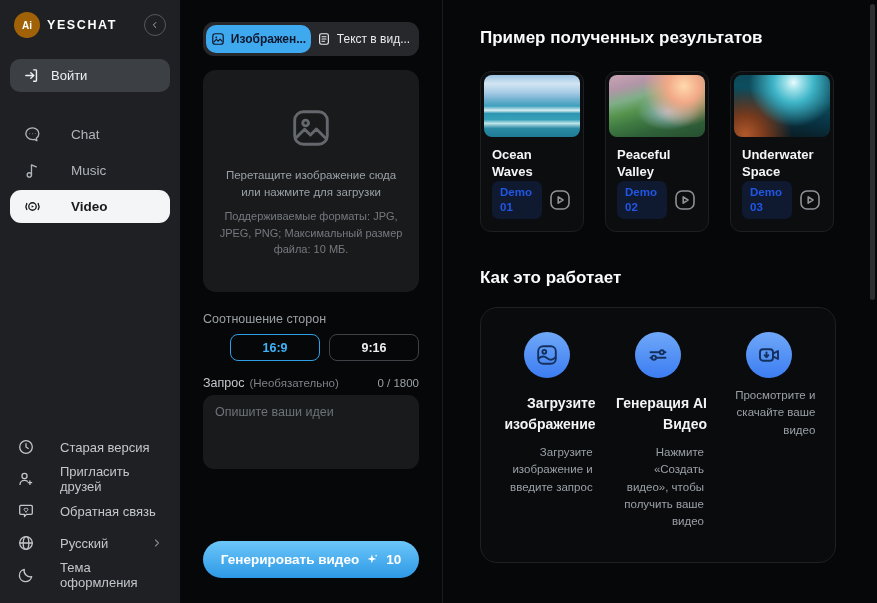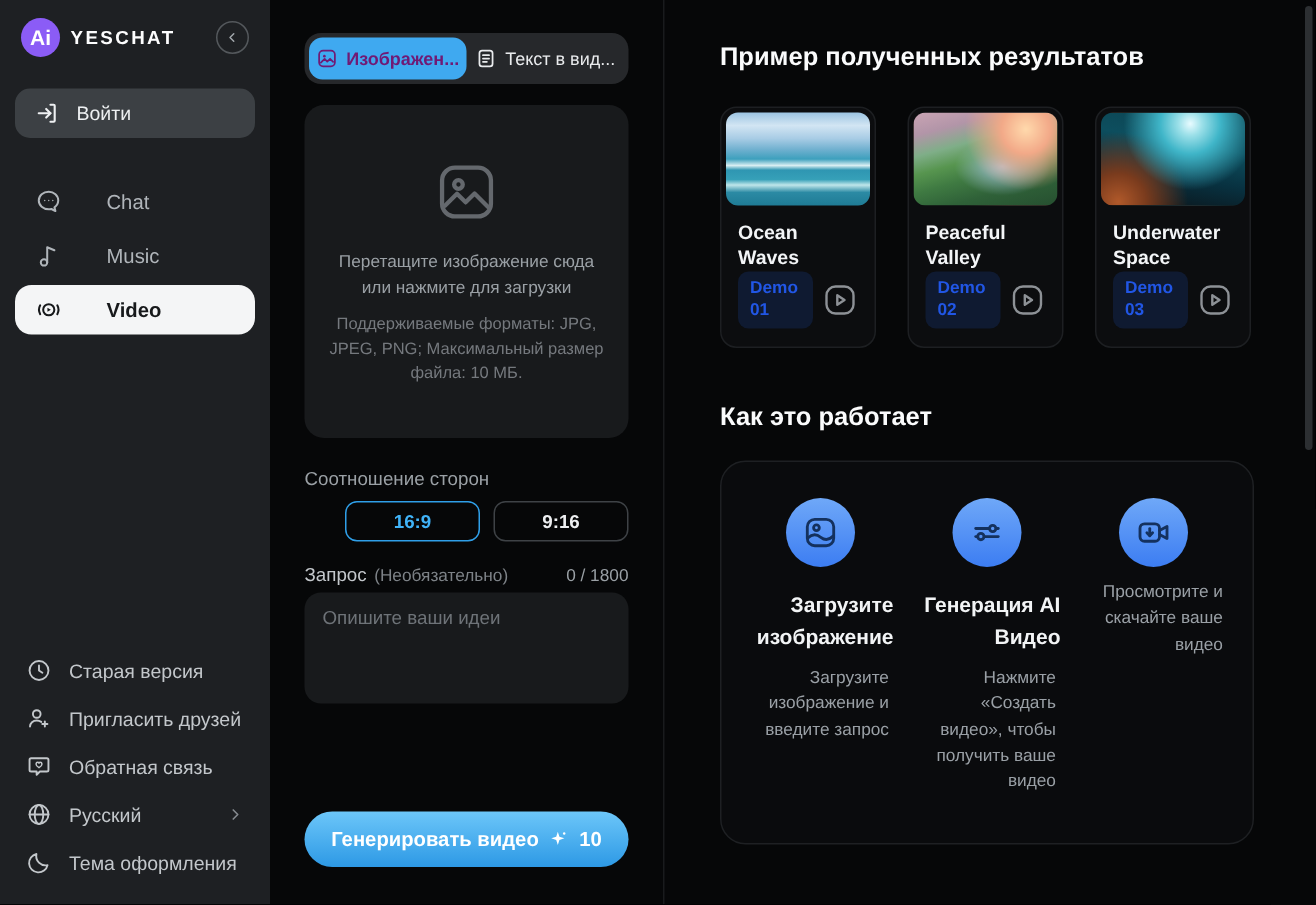--- a/index.html
+++ b/index.html
@@ -3,37 +3,37 @@
 <meta charset="utf-8">
 <style>
   * { margin:0; padding:0; box-sizing:border-box; }
   html,body { background:#000; }
   body { width:877px; height:603px; font-family:"Liberation Sans", sans-serif; }
   .app { position:relative; width:877px; height:603px; background:#060708; display:flex; overflow:hidden; }
 
   
   .sidebar { width:180px; min-width:180px; background:#1e2023; display:flex; flex-direction:column; padding:12px 10px 14px; }
   .brand { display:flex; align-items:center; gap:7px; padding:0 4px; }
-  .logo { width:26px; height:26px; border-radius:50%; background:#8b5cf6; color:#fff; font-weight:bold; font-size:14px; display:flex; align-items:center; justify-content:center; }
+  .logo { width:26px; height:26px; border-radius:50%; background:#a16207; color:#fff; font-weight:bold; font-size:10px; display:flex; align-items:center; justify-content:center; }
   .brand-name { color:#fdfdfe; font-weight:bold; font-size:12.5px; letter-spacing:1.6px; }
   .collapse { margin-left:auto; width:22px; height:22px; border-radius:50%; border:1px solid #54585c; background:transparent; color:#a2a7ac; display:flex; align-items:center; justify-content:center; cursor:pointer; }
   .login { margin-top:21px; height:33px; background:#3c4044; border:none; border-radius:10px; color:#eef0f2; font-size:13px; display:flex; align-items:center; gap:11px; padding:0 13px; cursor:pointer; font-family:inherit; }
   .nav { margin-top:26px; display:flex; flex-direction:column; gap:3px; }
   .nav-item { height:33px; display:flex; align-items:center; gap:29px; padding:0 13px; color:#b0b5ba; font-size:13.5px; border-radius:11px; cursor:pointer; }
   .nav-item.active { background:#f4f5f6; color:#17191b; font-weight:bold; }
   .sidebar-footer { margin-top:auto; display:flex; flex-direction:column; gap:4px; }
-  .foot-item { height:28px; display:flex; align-items:center; gap:11px; padding:0 7px; color:#c3c7cb; font-size:13px; cursor:pointer; }
+  .foot-item { height:28px; display:flex; align-items:center; gap:25px; padding:0 7px; color:#c3c7cb; font-size:13px; cursor:pointer; }
   .foot-item .chev { margin-left:auto; color:#84898e; display:flex; }
   .icon { display:flex; align-items:center; justify-content:center; flex:none; }
 
   
   .generator { width:263px; min-width:263px; background:#060708; border-right:1px solid #191b1d; display:flex; flex-direction:column; padding:22px 23px 25px; }
   .tabs { display:flex; background:#26282b; border-radius:11px; padding:3px; }
   .tab { flex:1; height:28px; display:flex; align-items:center; justify-content:center; gap:6px; font-size:12px; color:#e9ebed; border-radius:9px; cursor:pointer; white-space:nowrap; }
-  .tab.active { background:#3fa9f0; color:#701a75; font-weight:bold; }
+  .tab.active { background:#3fa9f0; color:#0f172a; font-weight:bold;border-radius:10px; }
   .upload { margin-top:14px; background:#181a1c; border-radius:13px; height:222px; display:flex; flex-direction:column; align-items:center; justify-content:center; text-align:center; padding:0 13px; cursor:pointer; }
   .upload-ic { color:#64686d; }
   .upload-line1 { color:#9aa0a5; font-size:11.5px; line-height:1.5; margin-top:16px; }
   .upload-line2 { color:#75797e; font-size:11px; line-height:1.5; margin-top:7px; }
   .aspect-label { margin-top:20px; color:#9aa0a5; font-size:12.5px; }
   .aspect-row { margin-top:8px; display:flex; gap:9px;margin-left:27px; }
   .aspect-btn { flex:1; height:27px; border-radius:8px; background:transparent; border:1px solid #3e4246; color:#edeff1; font-size:12.5px; font-weight:bold; display:flex; align-items:center; justify-content:center; cursor:pointer; font-family:inherit; }
   .aspect-btn.active { border:1.5px solid #2f9fe8; color:#40b3f8; }
   .prompt-row { margin-top:15px; display:flex; align-items:baseline; }
   .prompt-label { color:#c4c8cc; font-size:12.5px; }

